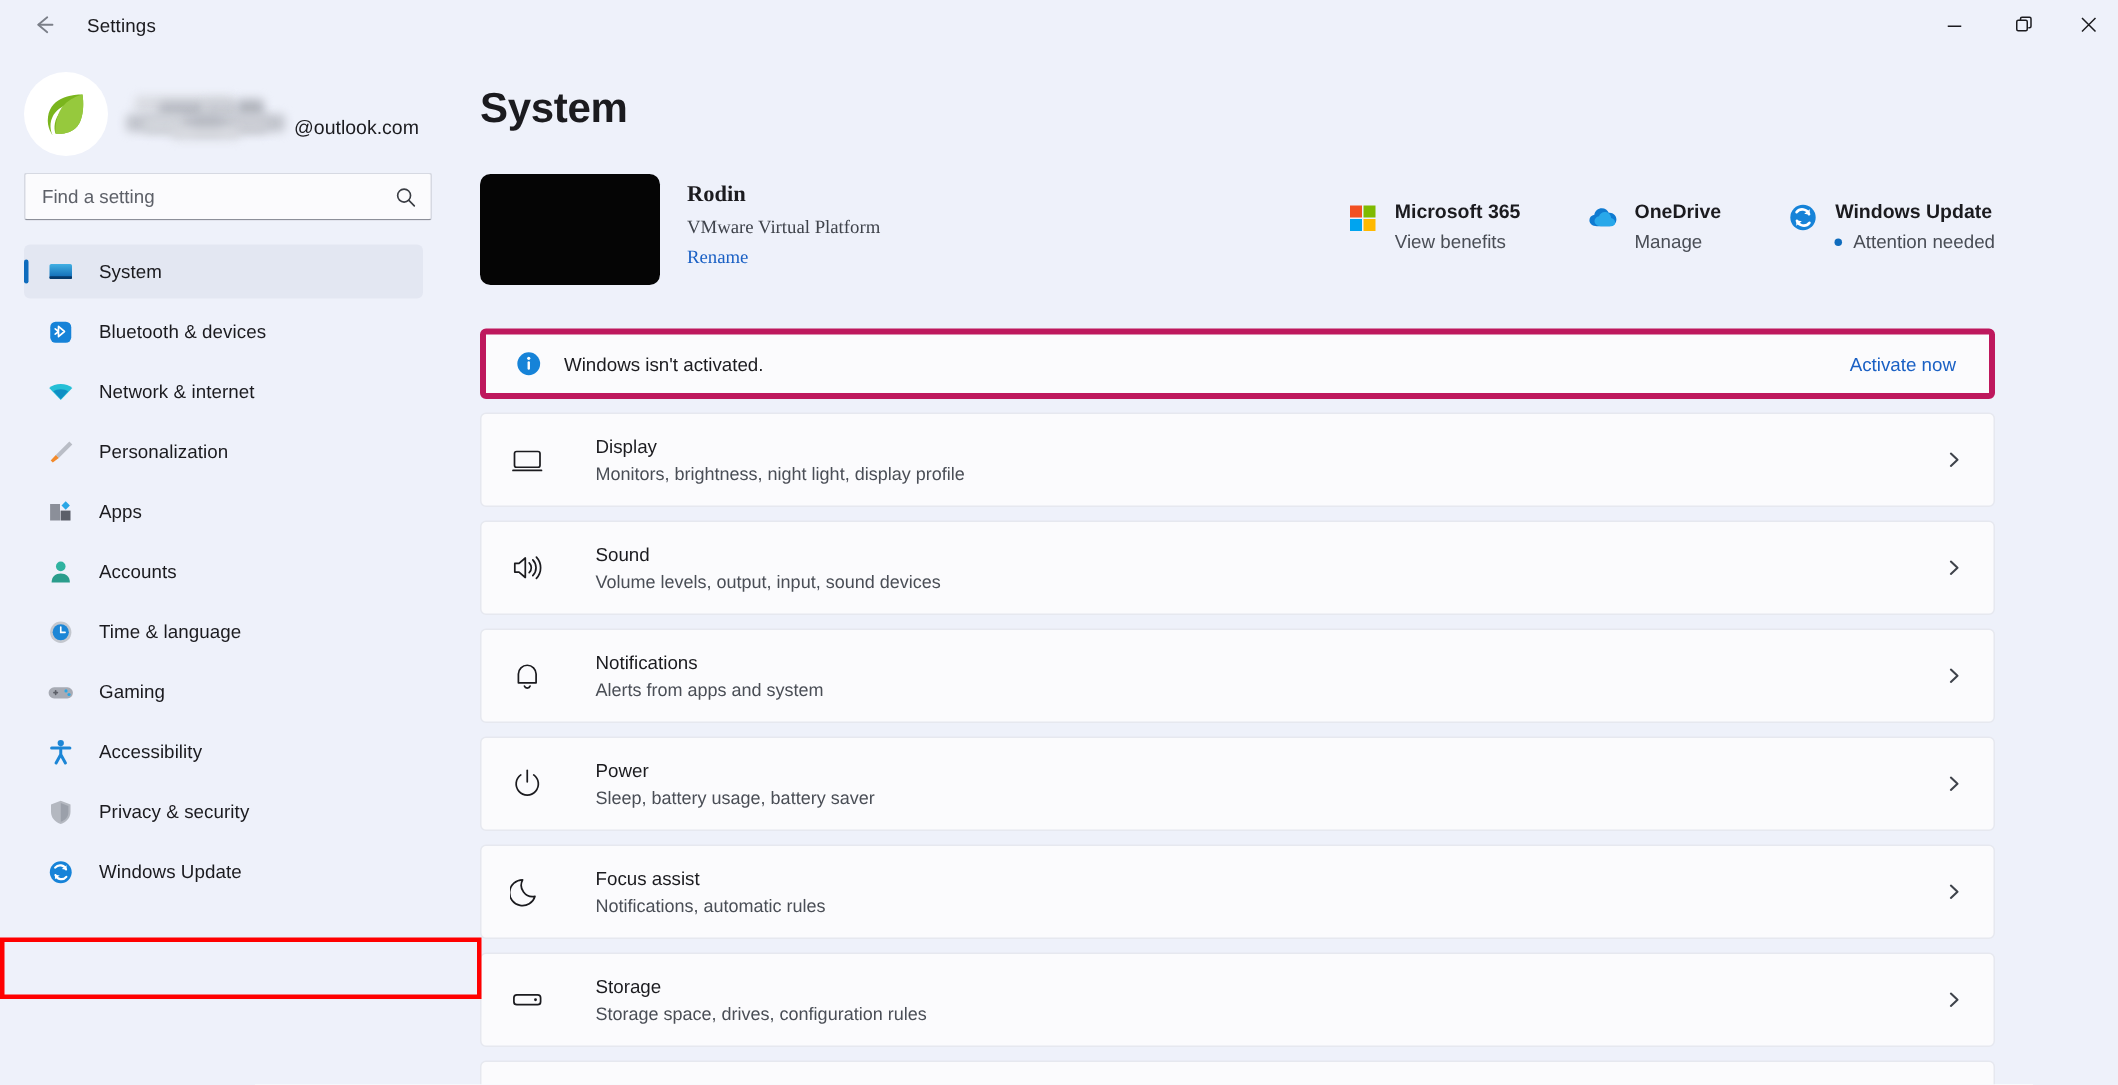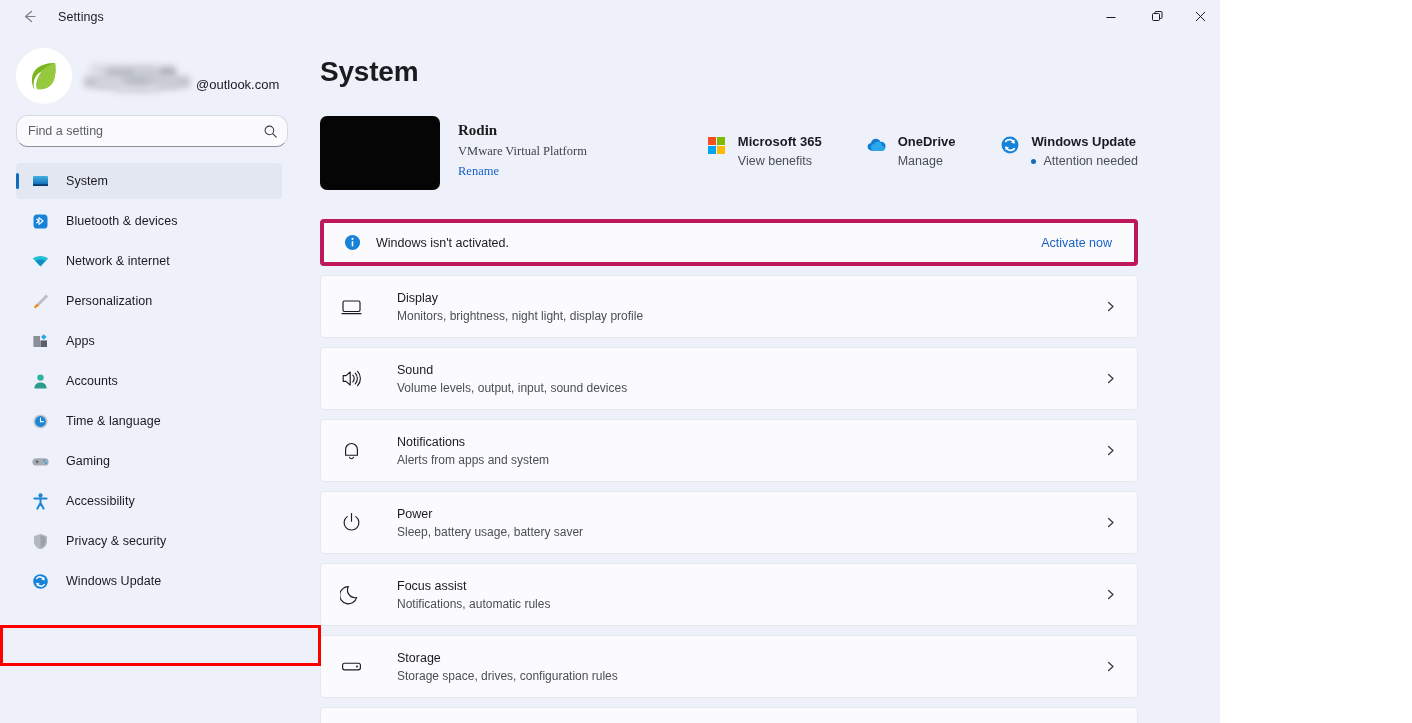--- a/index.html
+++ b/index.html
@@ -7,21 +7,21 @@
   html, body {
     width: 1412px;
     height: 723px;
     overflow: hidden;
     font-family: "Liberation Sans", sans-serif;
     background: #ffffff;
   }
 
   #app {
     position: relative;
-    width: 1220px;
+    width: 1412px;
     height: 723px;
     background: #eef1fa;
     display: flex;
     flex-direction: column;
   }
 
   
   .titlebar {
     height: 33px;
     flex: 0 0 33px;
@@ -111,21 +111,21 @@
   }
 
   .searchwrap {
     padding: 10px 32px 10px 16px;
   }
   .searchbox {
     height: 32px;
     background: #fbfbfd;
     border: 1px solid #d6d9e2;
     border-bottom-color: #8c8f99;
-    border-radius: 12px;
+    border-radius: 2px;
     display: flex;
     align-items: center;
     padding: 0 9px 0 11px;
   }
   .searchbox input {
     flex: 1 1 auto;
     border: none;
     outline: none;
     background: transparent;
     font-family: "Liberation Sans", sans-serif;

